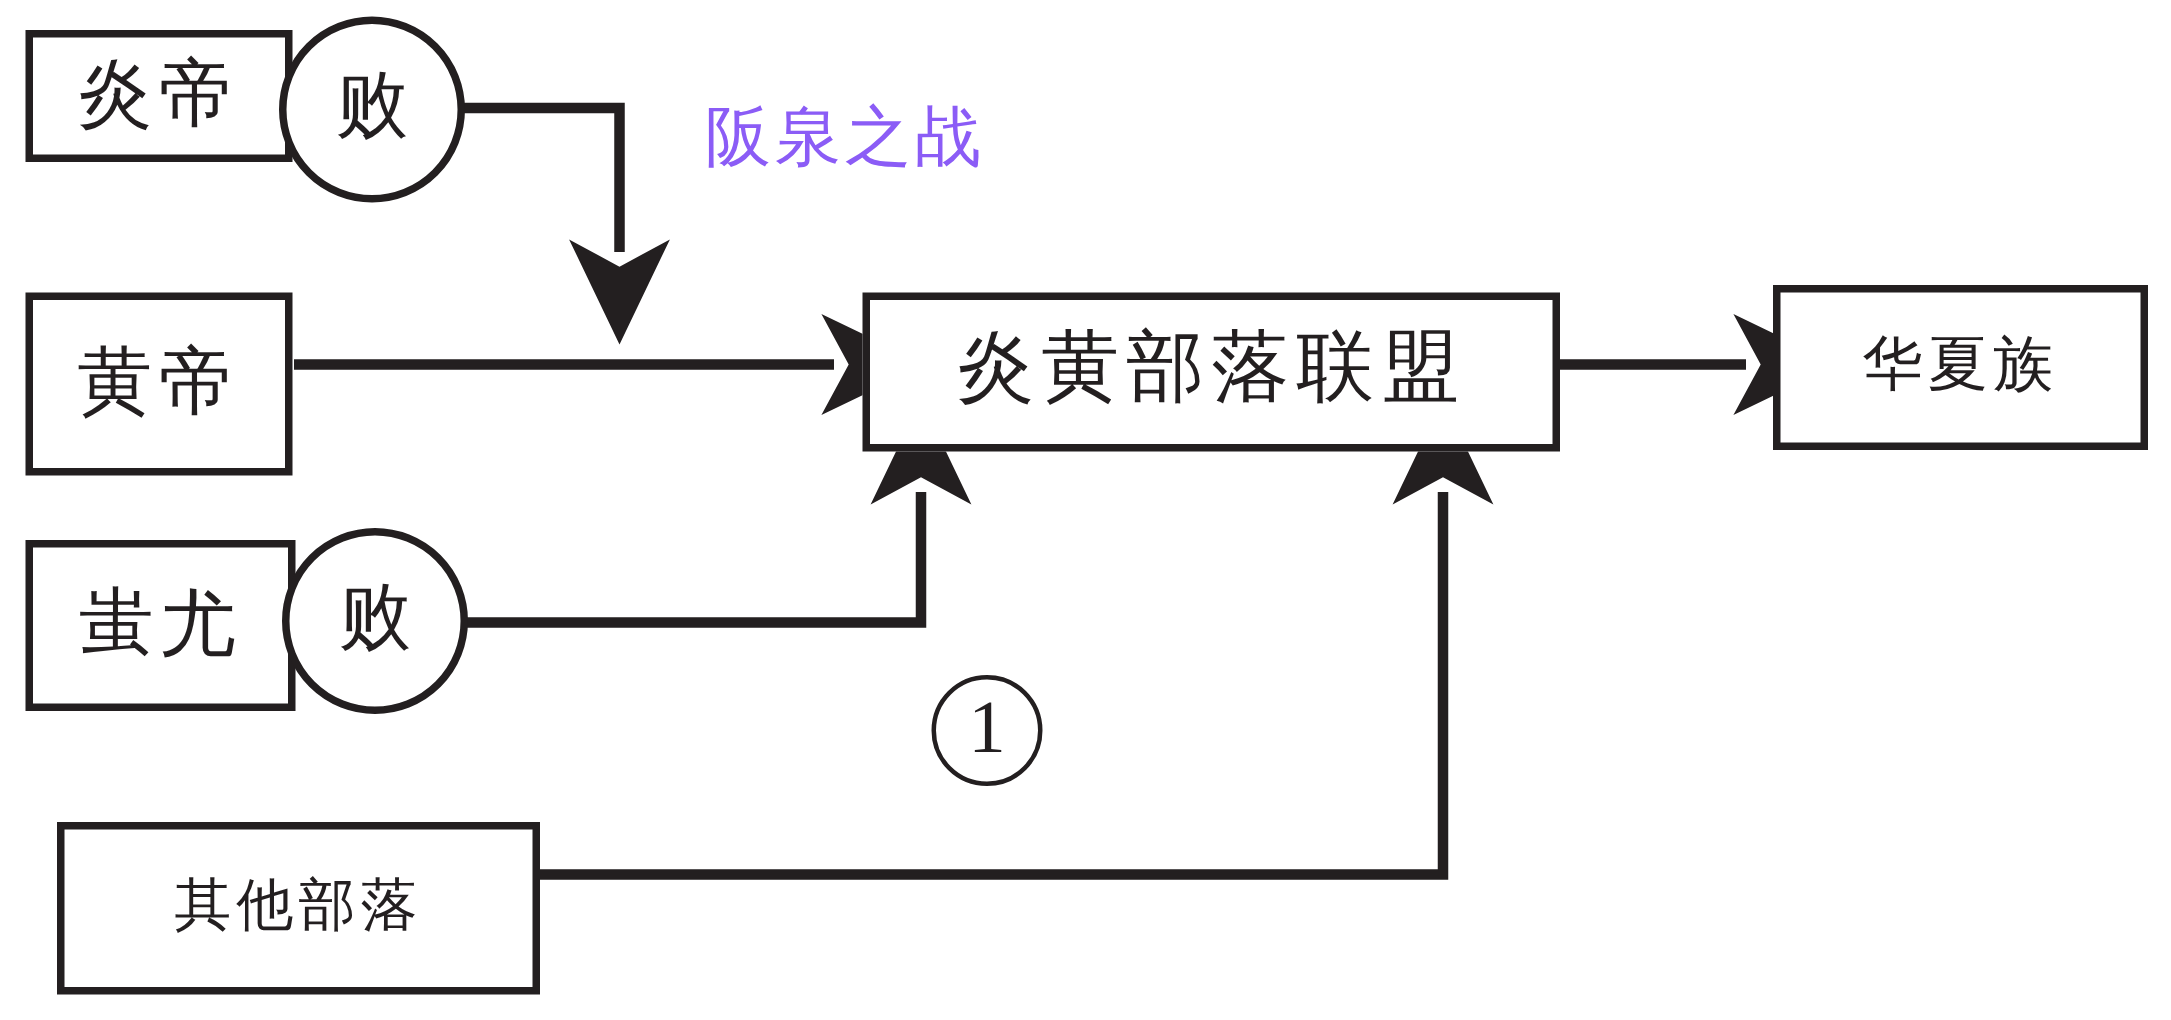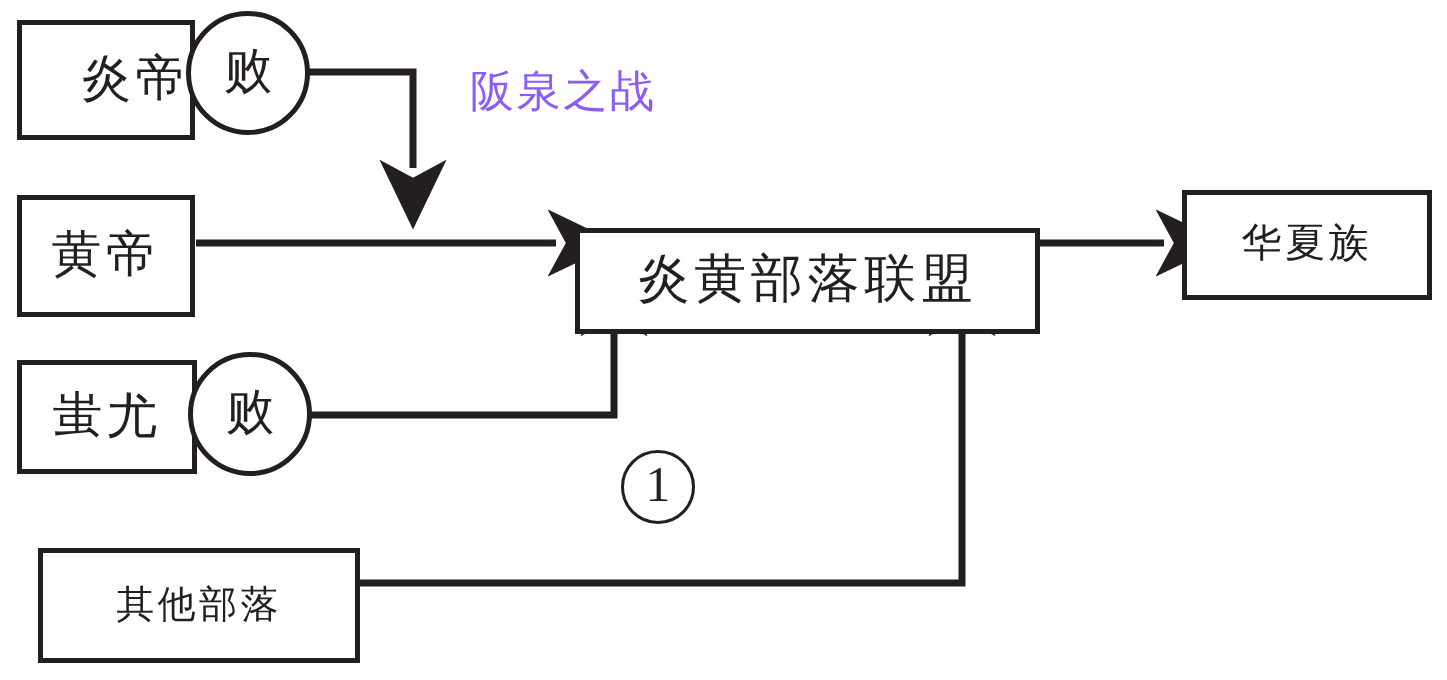--- a/index.html
+++ b/index.html
@@ -32,25 +32,25 @@
     letter-spacing:.09em;
     line-height:1;
     white-space:nowrap;
     z-index:2;
   }
   .node-label{
     display:block;
     transform:translateY(-2px);
   }
   
-  #node-yandi    {left:17px; top:20px;  width:178px; height:120px; font-size:50px;justify-content:flex-end;}
+  #node-yandi    {left:17px; top:20px;  width:178px; height:88px; font-size:50px;}
   #node-huangdi  {left:17px; top:195px; width:178px; height:122px; font-size:50px;}
   #node-chiyou   {left:17px; top:360px; width:180px; height:114px; font-size:50px;}
   #node-other    {left:18px; top:548px; width:322px; height:115px; font-size:38px;margin-left:20px;}
-  #node-alliance {left:575px;top:195px; width:465px; height:106px; font-size:52px;margin-top:33px;}
+  #node-alliance {left:575px;top:195px; width:465px; height:106px; font-size:52px;}
   #node-huaxia   {left:1182px;top:190px;width:250px; height:110px; font-size:40px;}
 
   
   .badge{
     position:absolute;
     box-sizing:border-box;
     border:5px solid #231f20;
     border-radius:50%;
     background:#ffffff;
     display:flex;

